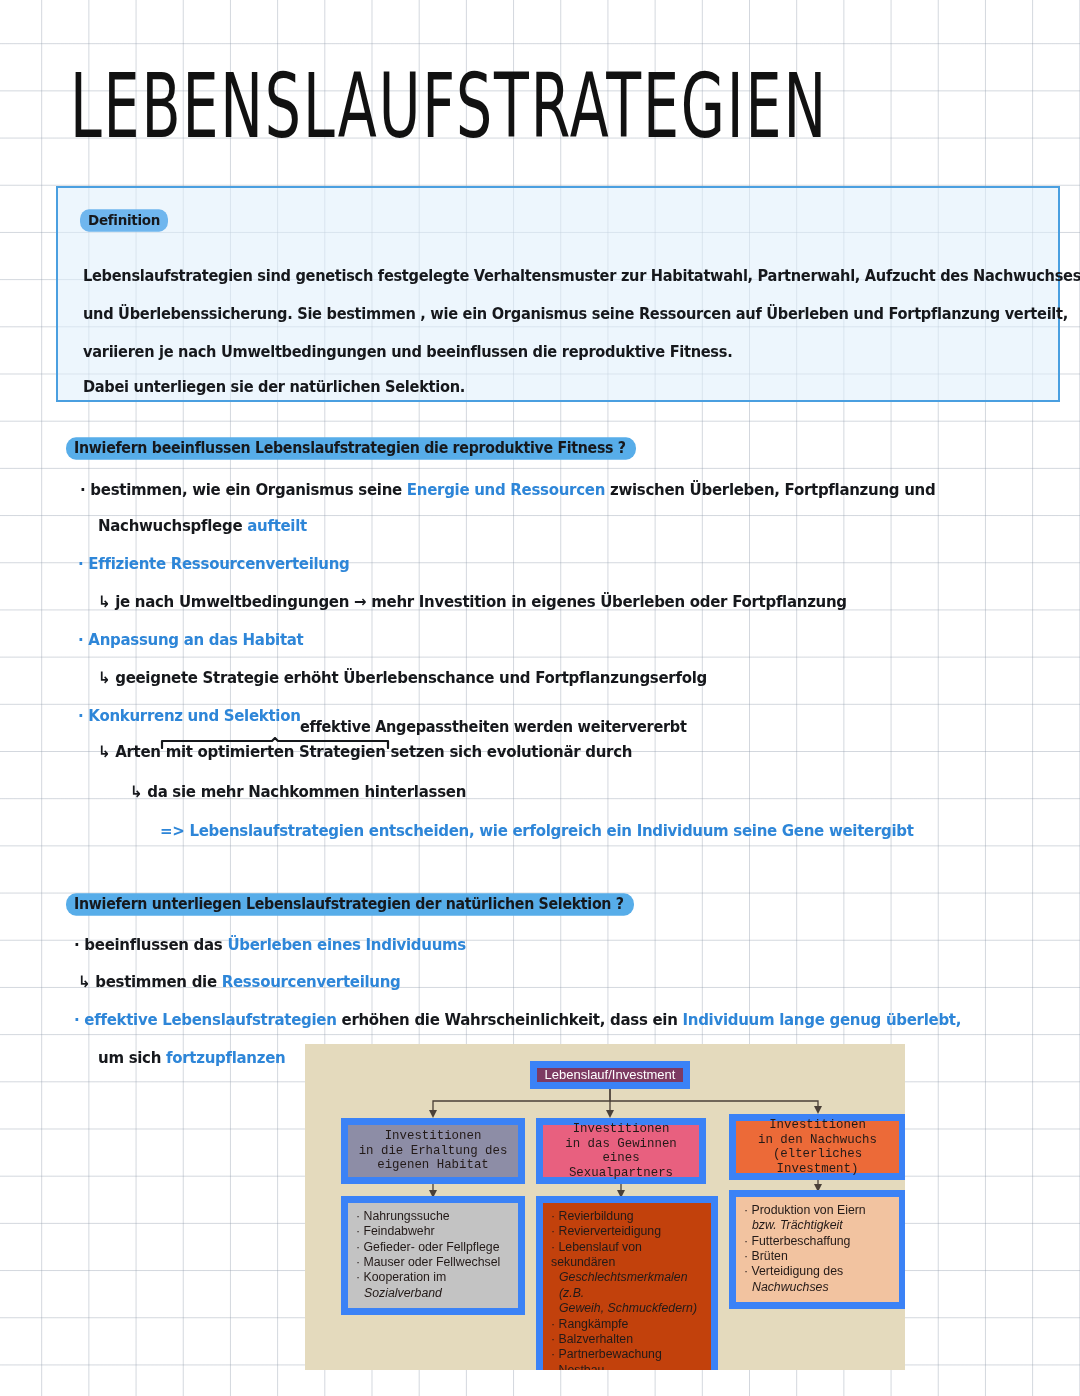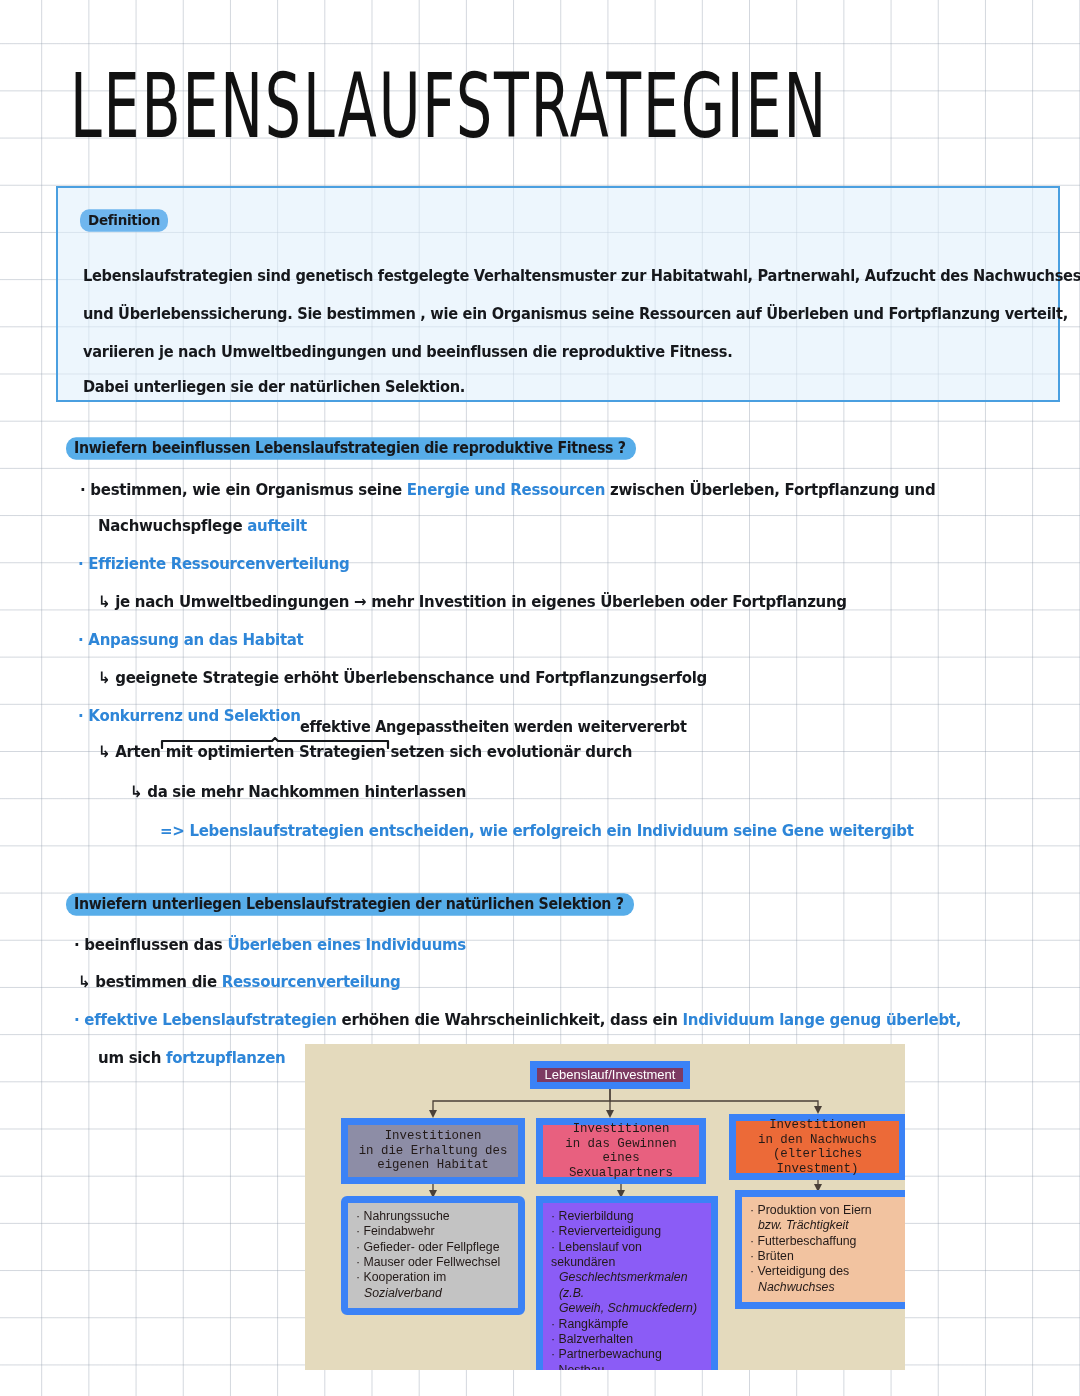--- a/index.html
+++ b/index.html
@@ -102,23 +102,23 @@
     display:flex;align-items:center;justify-content:center;padding:4px 5px;font-family:Liberation Mono, monospace;
   }
   .mid-1{left:36px;top:74px;width:184px;background:#8d8da6;}
   .mid-2{left:231px;top:74px;width:170px;background:#e8607f;}
   .mid-3{left:424px;top:70px;width:177px;background:#ec6a38;}
 
   .dbox-list{
     font-size:12.3px;color:#231a18;text-align:left;
     padding:6px 7px 7px 8px;line-height:1.25;
   }
-  .list-1{left:36px;top:152px;width:184px;background:#c3c3c3;border-radius:6px;}
-  .list-2{left:231px;top:152px;width:182px;background:#8b5cf6;}
-  .list-3{left:424px;top:146px;width:177px;background:#f2c3a0;margin-left:6px;}
+  .list-1{left:36px;top:152px;width:184px;background:#c3c3c3;}
+  .list-2{left:231px;top:152px;width:182px;background:#c2410c;}
+  .list-3{left:424px;top:146px;width:177px;background:#f2c3a0;}
   .dbox-list div{white-space:normal;}
   .dbox-list .sub{padding-left:8px;font-style:italic;}
 
   .connectors{position:absolute;left:0;top:0;width:600px;height:326px;pointer-events:none;}
 </style>
 </head>
 <body>
 
 <div class="page">
 

